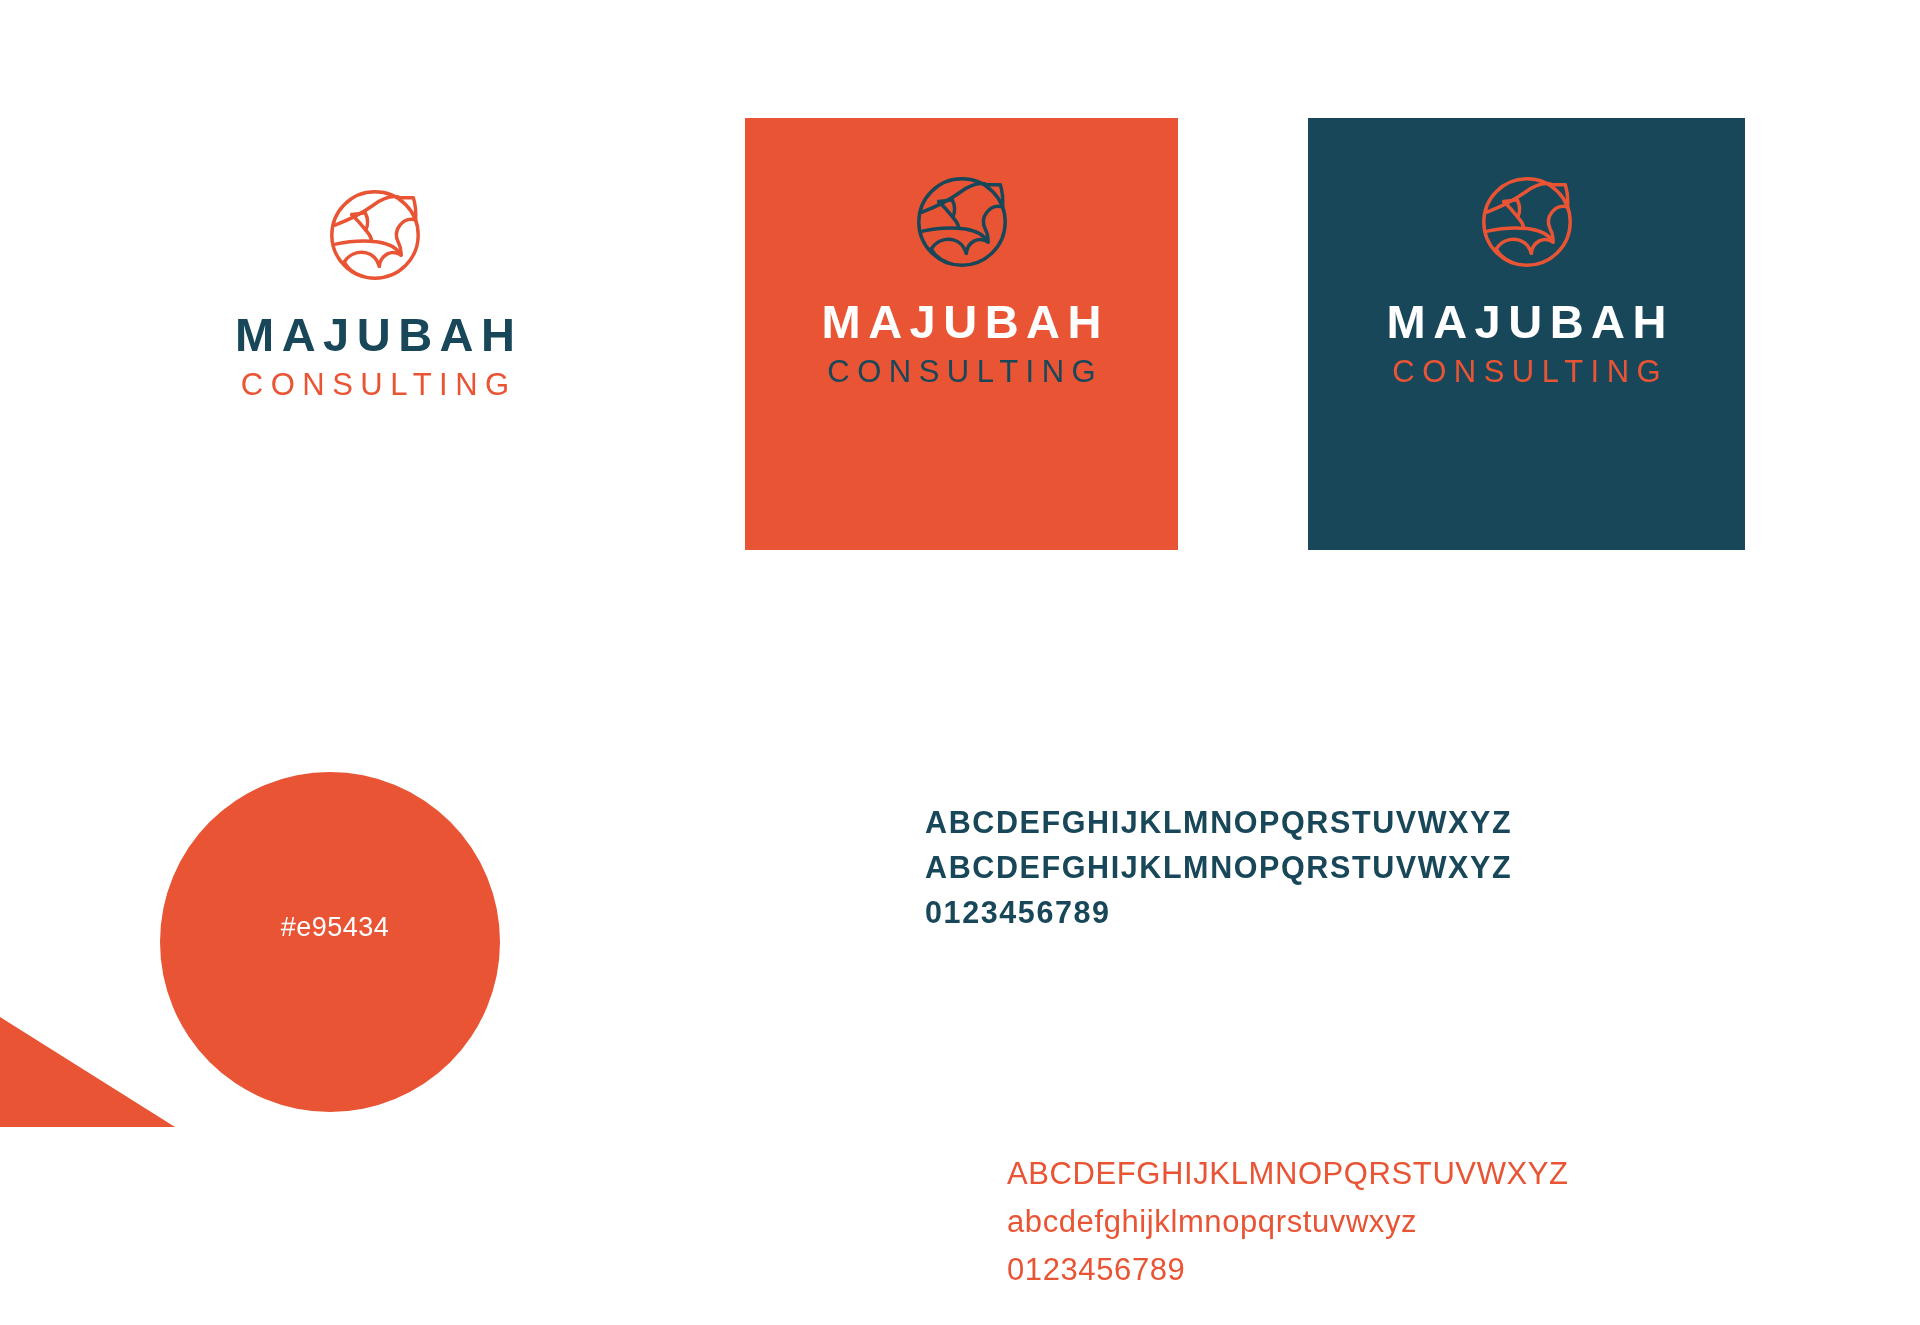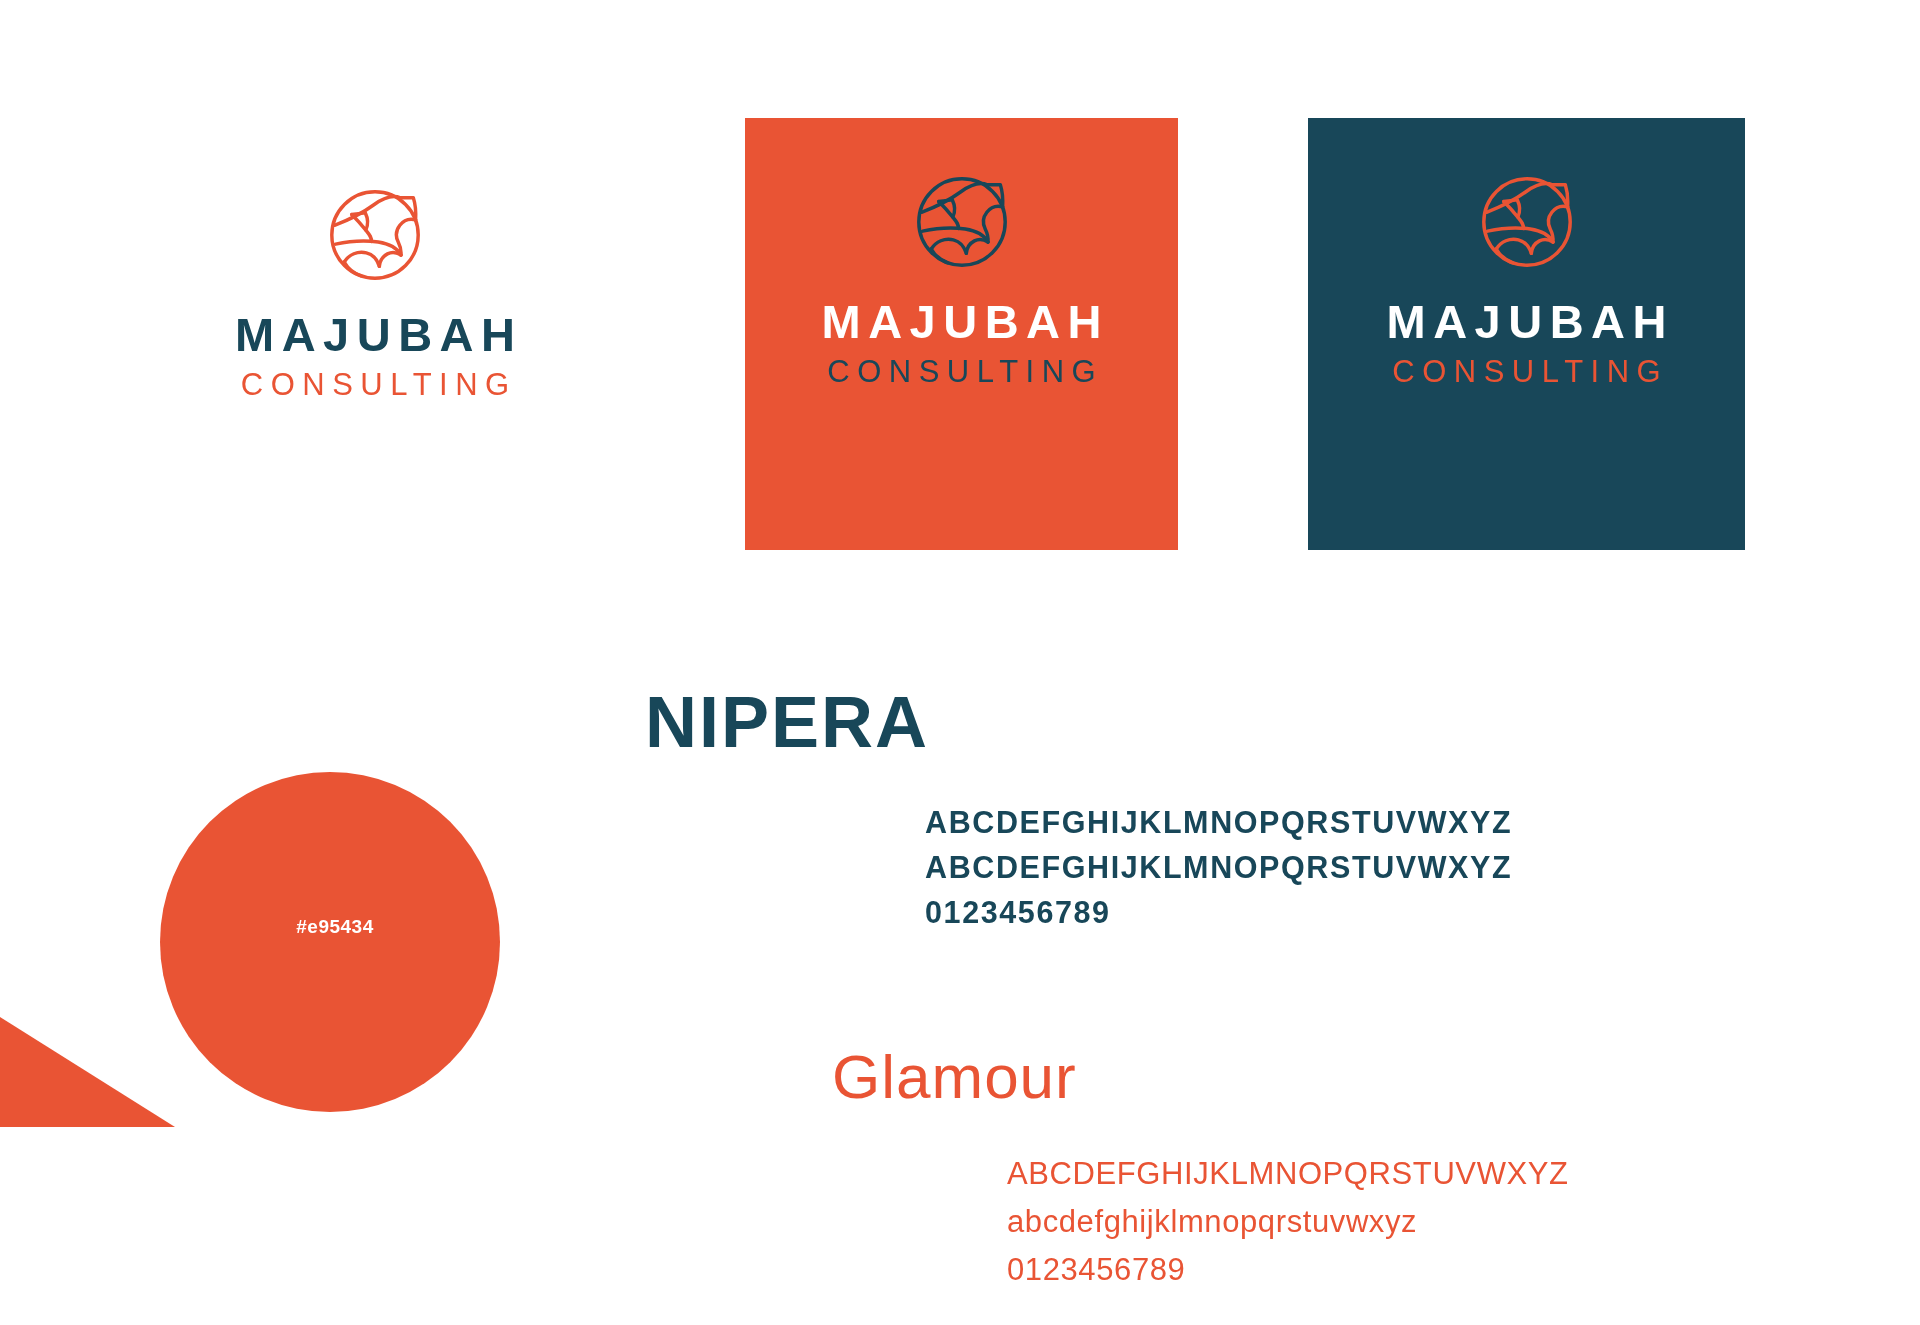--- a/index.html
+++ b/index.html
@@ -134,22 +134,22 @@
   
   .swatch {
     position: absolute;
     border-radius: 50%;
     display: flex;
     align-items: center;
     justify-content: center;
   }
   .swatch-label {
     color: #ffffff;
-    font-size: 19px;
-    font-weight: 700;
+    font-size: 27px;
+    font-weight: 400;
     letter-spacing: 0.5px;
   }
   .swatch-primary {
     left: 160px;
     top: 772px;
     width: 340px;
     height: 340px;
     background: #e95434;
   }
   .swatch-primary .swatch-label {
@@ -248,32 +248,30 @@
           <path d="M74 68.5 C 70 66, 65.5 65.5, 61.5 67.5 C 57 69.8, 54.5 74, 54 79"></path>
           <path d="M54 79 C 52 72.5, 48 68, 42 66.5 C 34 64.5, 26 68, 21.5 75"></path>
           <path d="M21.5 75 C 25 81, 30.5 85.5, 37 87.8"></path>
         </g>
       </svg>
       <div class="wordmark wordmark-white">MAJUBAH</div>
       <div class="subword subword-orange">CONSULTING</div>
     </div>
   </div>
 
-  <div class="nipera-title">NIPERA</div>
   <div class="nipera-rows">
     <div class="nipera-row">ABCDEFGHIJKLMNOPQRSTUVWXYZ</div>
     <div class="nipera-row">ABCDEFGHIJKLMNOPQRSTUVWXYZ</div>
     <div class="nipera-row">0123456789</div>
   </div>
 
   <div class="swatch swatch-primary">
     <span class="swatch-label">#e95434</span>
   </div>
 
-  <div class="glamour-title">Glamour</div>
   <div class="glamour-rows">
     <div class="glamour-row">ABCDEFGHIJKLMNOPQRSTUVWXYZ</div>
     <div class="glamour-row">abcdefghijklmnopqrstuvwxyz</div>
     <div class="glamour-row">0123456789</div>
   </div>
 
   <div class="corner-triangle"></div>
 
 </div>
 

